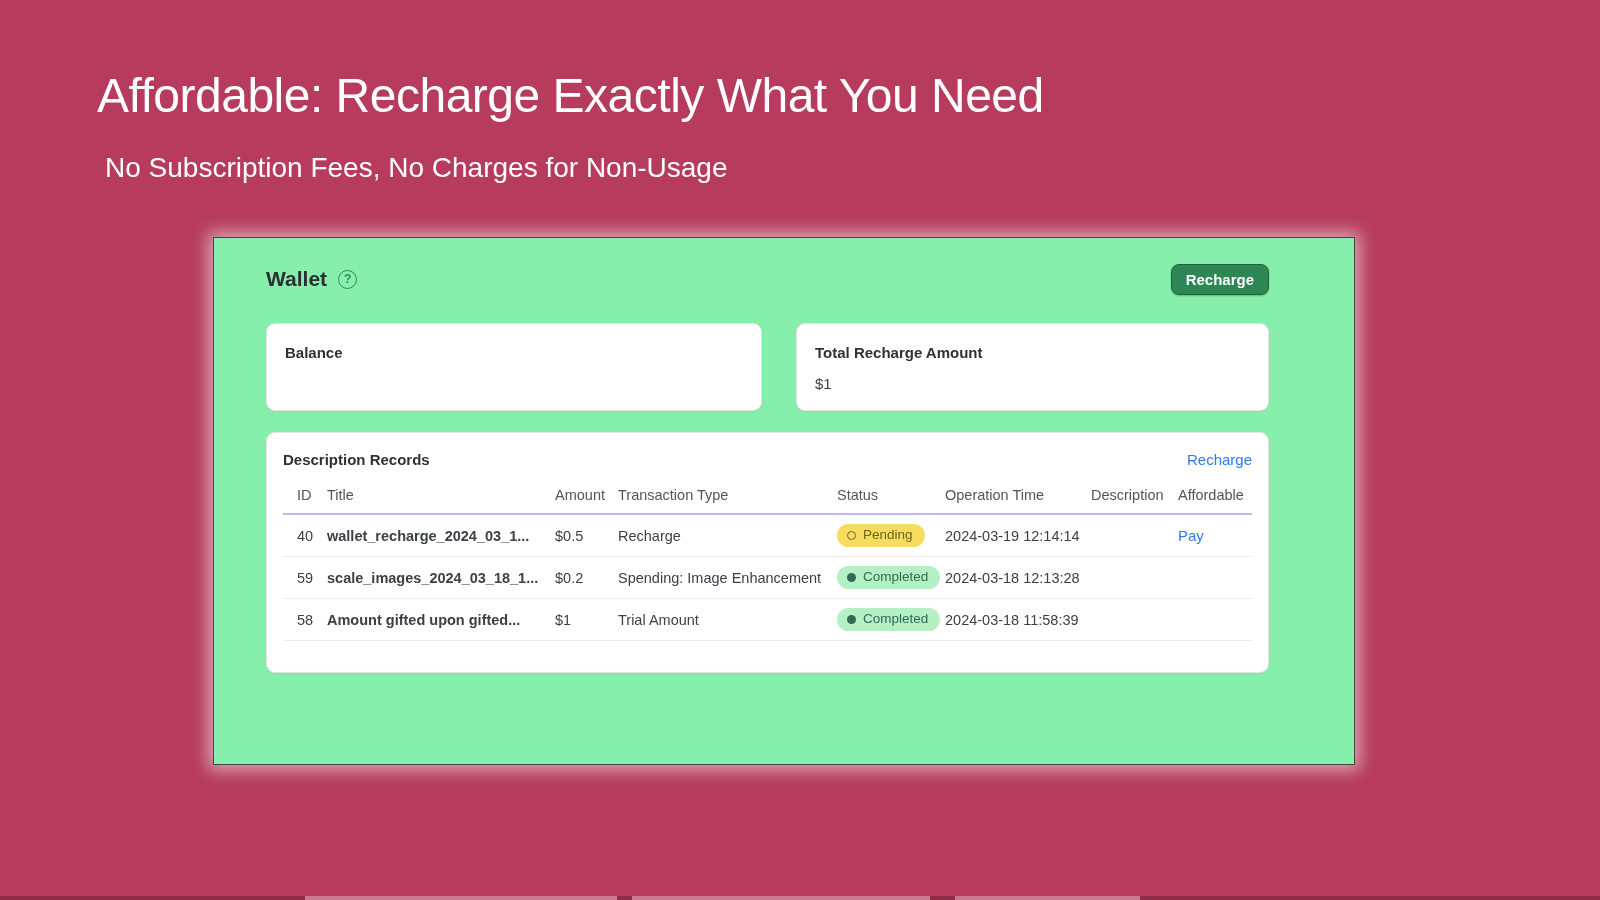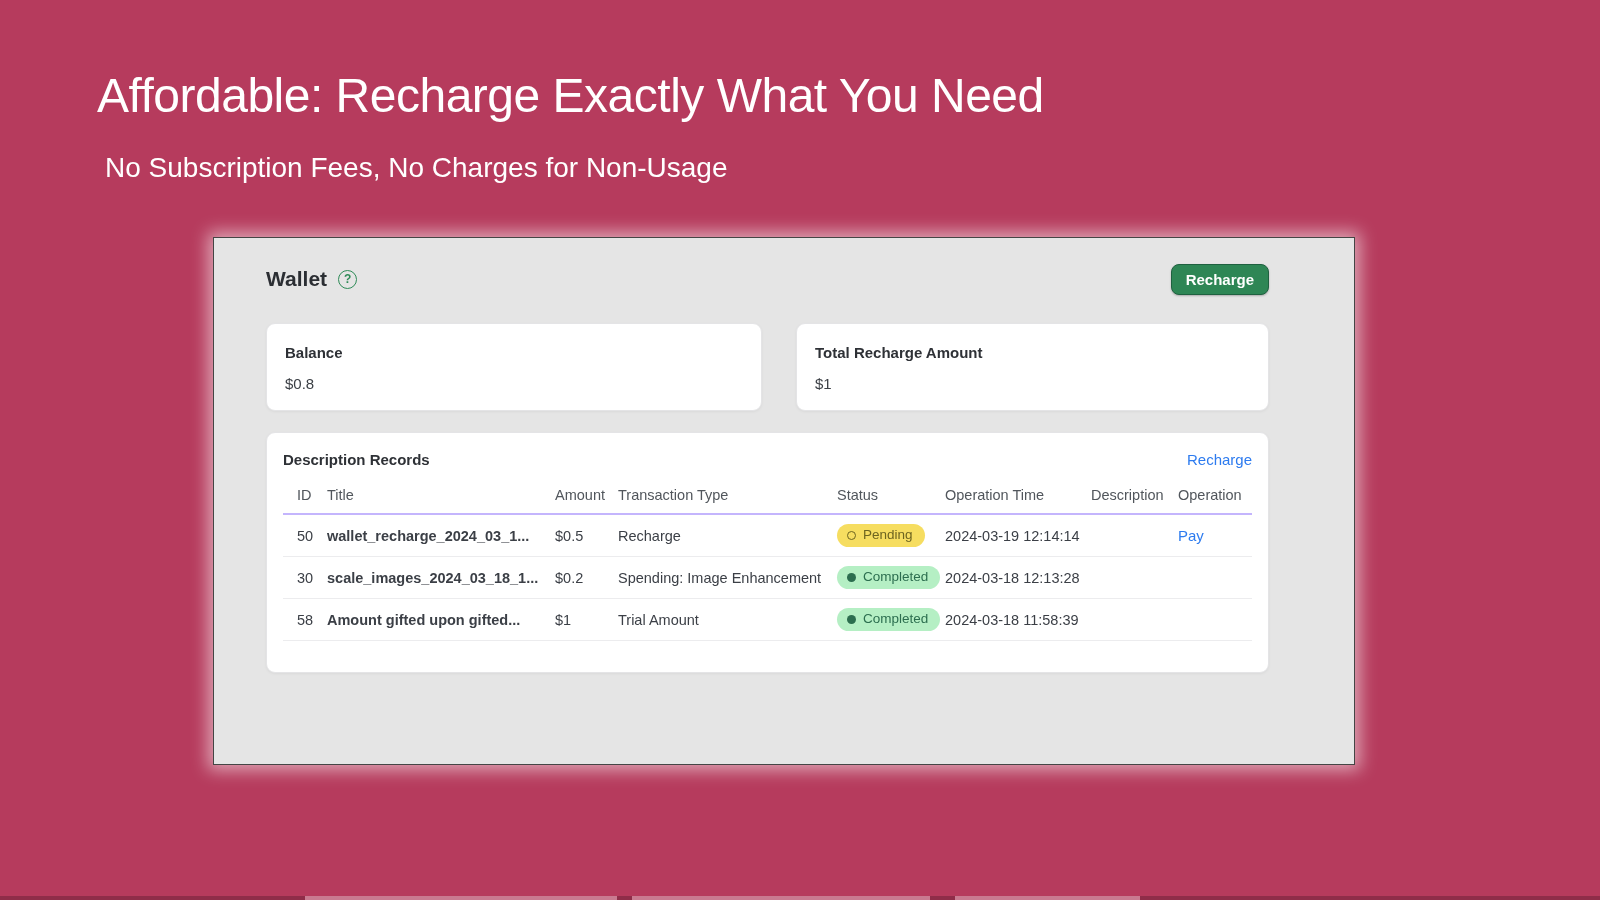--- a/index.html
+++ b/index.html
@@ -19,21 +19,21 @@
   }
   .hero-subtitle {
     position: absolute; left: 105px; top: 152px;
     color: #ffffff; font-size: 28px; font-weight: 400;
   }
 
   
   .panel {
     position: absolute; left: 213px; top: 237px;
     width: 1142px; height: 528px;
-    background: #e5e5e5;
+    background: #86efac;
     border: 1px solid #454545;
     box-shadow: 0 0 16px 5px rgba(255,255,255,0.55);
     padding: 24px 85px 0 52px;
   }
 
   .wallet-header {
     display: flex; align-items: center; height: 34px;
   }
   .wallet-title { font-size: 21px; font-weight: 700; color: #2b2e33; }
   .help-icon {
@@ -121,21 +121,20 @@
 
   <div class="wallet-header">
     <span class="wallet-title">Wallet</span>
     <span class="help-icon">?</span>
     <button class="recharge-btn">Recharge</button>
   </div>
 
   <div class="summary-row">
     <div class="card summary-card balance">
       <div class="summary-label">Balance</div>
-      <div class="summary-value">$0.8</div>
     </div>
     <div class="card summary-card total">
       <div class="summary-label">Total Recharge Amount</div>
       <div class="summary-value">$1</div>
     </div>
   </div>
 
   <div class="card tx-card">
     <div class="tx-head">
       <span class="tx-title">Description Records</span>
@@ -143,43 +142,43 @@
     </div>
 
     <div class="t-grid t-header">
       <div class="cell-id">ID</div>
       <div>Title</div>
       <div>Amount</div>
       <div>Transaction Type</div>
       <div>Status</div>
       <div>Operation Time</div>
       <div>Description</div>
-      <div>Operation</div>
+      <div>Affordable</div>
     </div>
 
     <div class="t-grid t-row">
-      <div class="cell-id">50</div>
+      <div class="cell-id">40</div>
       <div class="cell-title">wallet_recharge_2024_03_1...</div>
       <div>$0.5</div>
       <div>Recharge</div>
       <div>
         <span class="badge pending">
           <span class="status-dot hollow"></span>
           <span>Pending</span>
         </span>
       </div>
       <div>2024-03-19 12:14:14</div>
       <div></div>
       <div class="cell-op">
         <a class="link">Pay</a>
       </div>
     </div>
 
     <div class="t-grid t-row">
-      <div class="cell-id">30</div>
+      <div class="cell-id">59</div>
       <div class="cell-title">scale_images_2024_03_18_1...</div>
       <div>$0.2</div>
       <div>Spending: Image Enhancement</div>
       <div>
         <span class="badge completed">
           <span class="status-dot filled"></span>
           <span>Completed</span>
         </span>
       </div>
       <div>2024-03-18 12:13:28</div>

